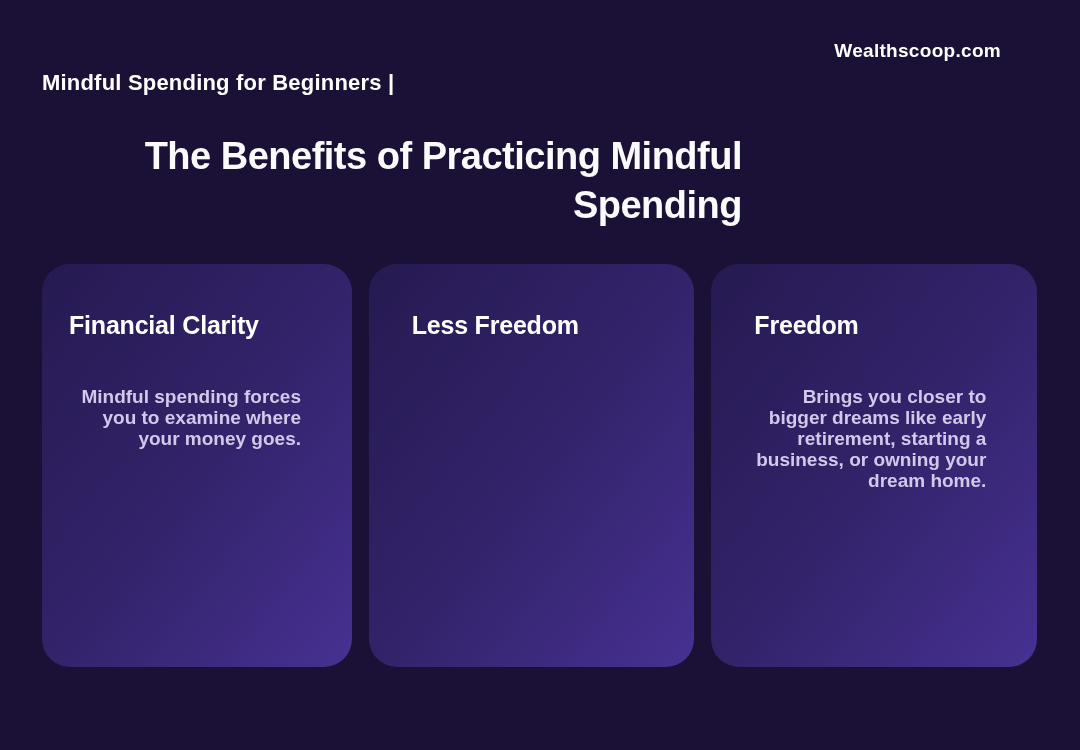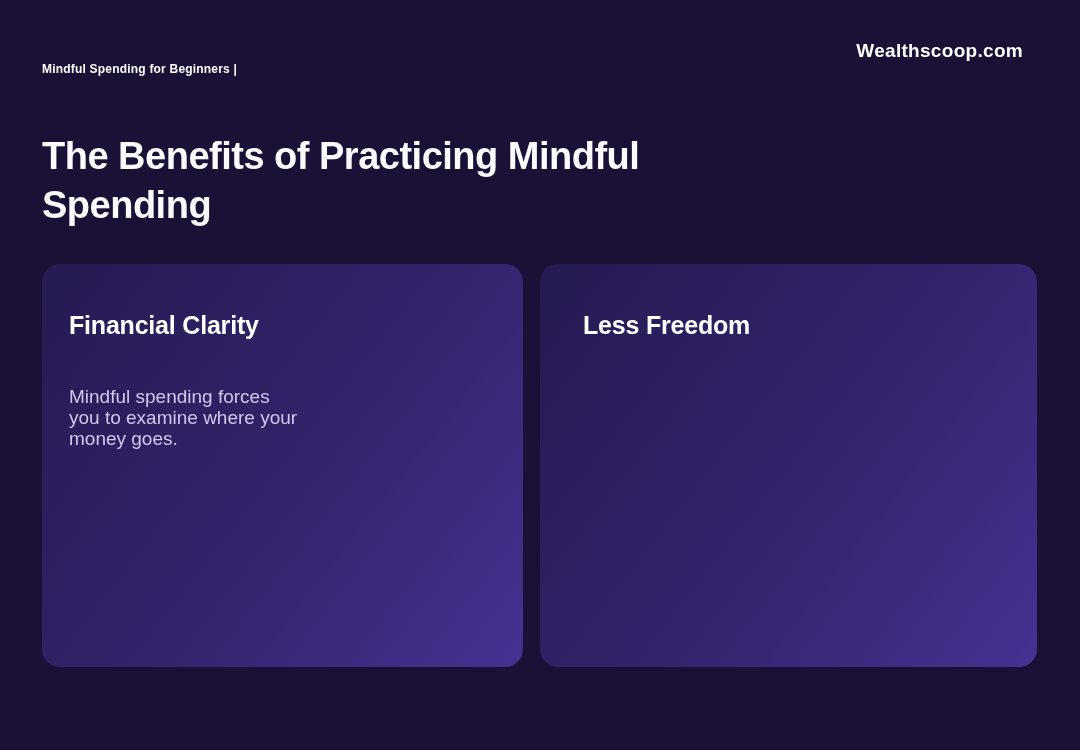--- a/index.html
+++ b/index.html
@@ -19,77 +19,79 @@
   }
   .page {
     position: relative;
     width: 1080px;
     height: 750px;
     background: var(--bg);
   }
   .eyebrow {
     position: absolute;
     left: 42px;
-    top: 62px;
-    font-size: 12px;
+    top: 70px;
+    font-size: 22px;
     font-weight: bold;
     letter-spacing: 0.2px;
     color: var(--heading);
   }
   .brand {
     position: absolute;
-    right: 57px;
+    right: 79px;
     top: 40px;
     font-size: 19px;
     font-weight: bold;
     letter-spacing: 0.3px;
     color: var(--heading);
   }
   .title {
     position: absolute;
     left: 42px;
     top: 132px;
     width: 700px;
     font-size: 38px;
     line-height: 49px;
     font-weight: bold;
     letter-spacing: -0.5px;
     color: var(--title-text);
+    text-align: right;
   }
   .cards {
     position: absolute;
     left: 42px;
     top: 264px;
     width: 995px;
     height: 403px;
     display: flex;
     gap: 17px;
   }
   .card {
     flex: 1 1 0;
     height: 403px;
-    border-radius: 18px;
+    border-radius: 28px;
     background: linear-gradient(128deg, var(--card-g1) 0%, var(--card-g2) 52%, var(--card-g3) 100%);
     padding: 46px 30px 0 43px;
   }
   .card:first-child { padding-left: 27px; }
   .card-heading {
     font-size: 25px;
     line-height: 30px;
     font-weight: bold;
     letter-spacing: -0.2px;
     color: var(--heading);
   }
   .card-body {
     margin-top: 46px;
     max-width: 232px;
     font-size: 19px;
     line-height: 21px;
-    font-weight: normal;
+    font-weight: bold;
     color: var(--body-text);
+    text-align: right;
   }
 </style>
 </head>
 <body>
 
 <div class="page">
 
   <div class="eyebrow">Mindful Spending for Beginners |</div>
 
   <div class="brand">Wealthscoop.com</div>
@@ -100,15 +102,19 @@
 
     <div class="card">
       <div class="card-heading">Financial Clarity</div>
       <div class="card-body">Mindful spending forces you to examine where your money goes.</div>
     </div>
 
     <div class="card">
       <div class="card-heading">Less Freedom</div>
     </div>
 
+    <div class="card">
+      <div class="card-heading">Freedom</div>
+      <div class="card-body">Brings you closer to bigger dreams like early retirement, starting a business, or owning your dream home.</div>
+    </div>
 
   </div>
 </div>
 
 </body></html>

